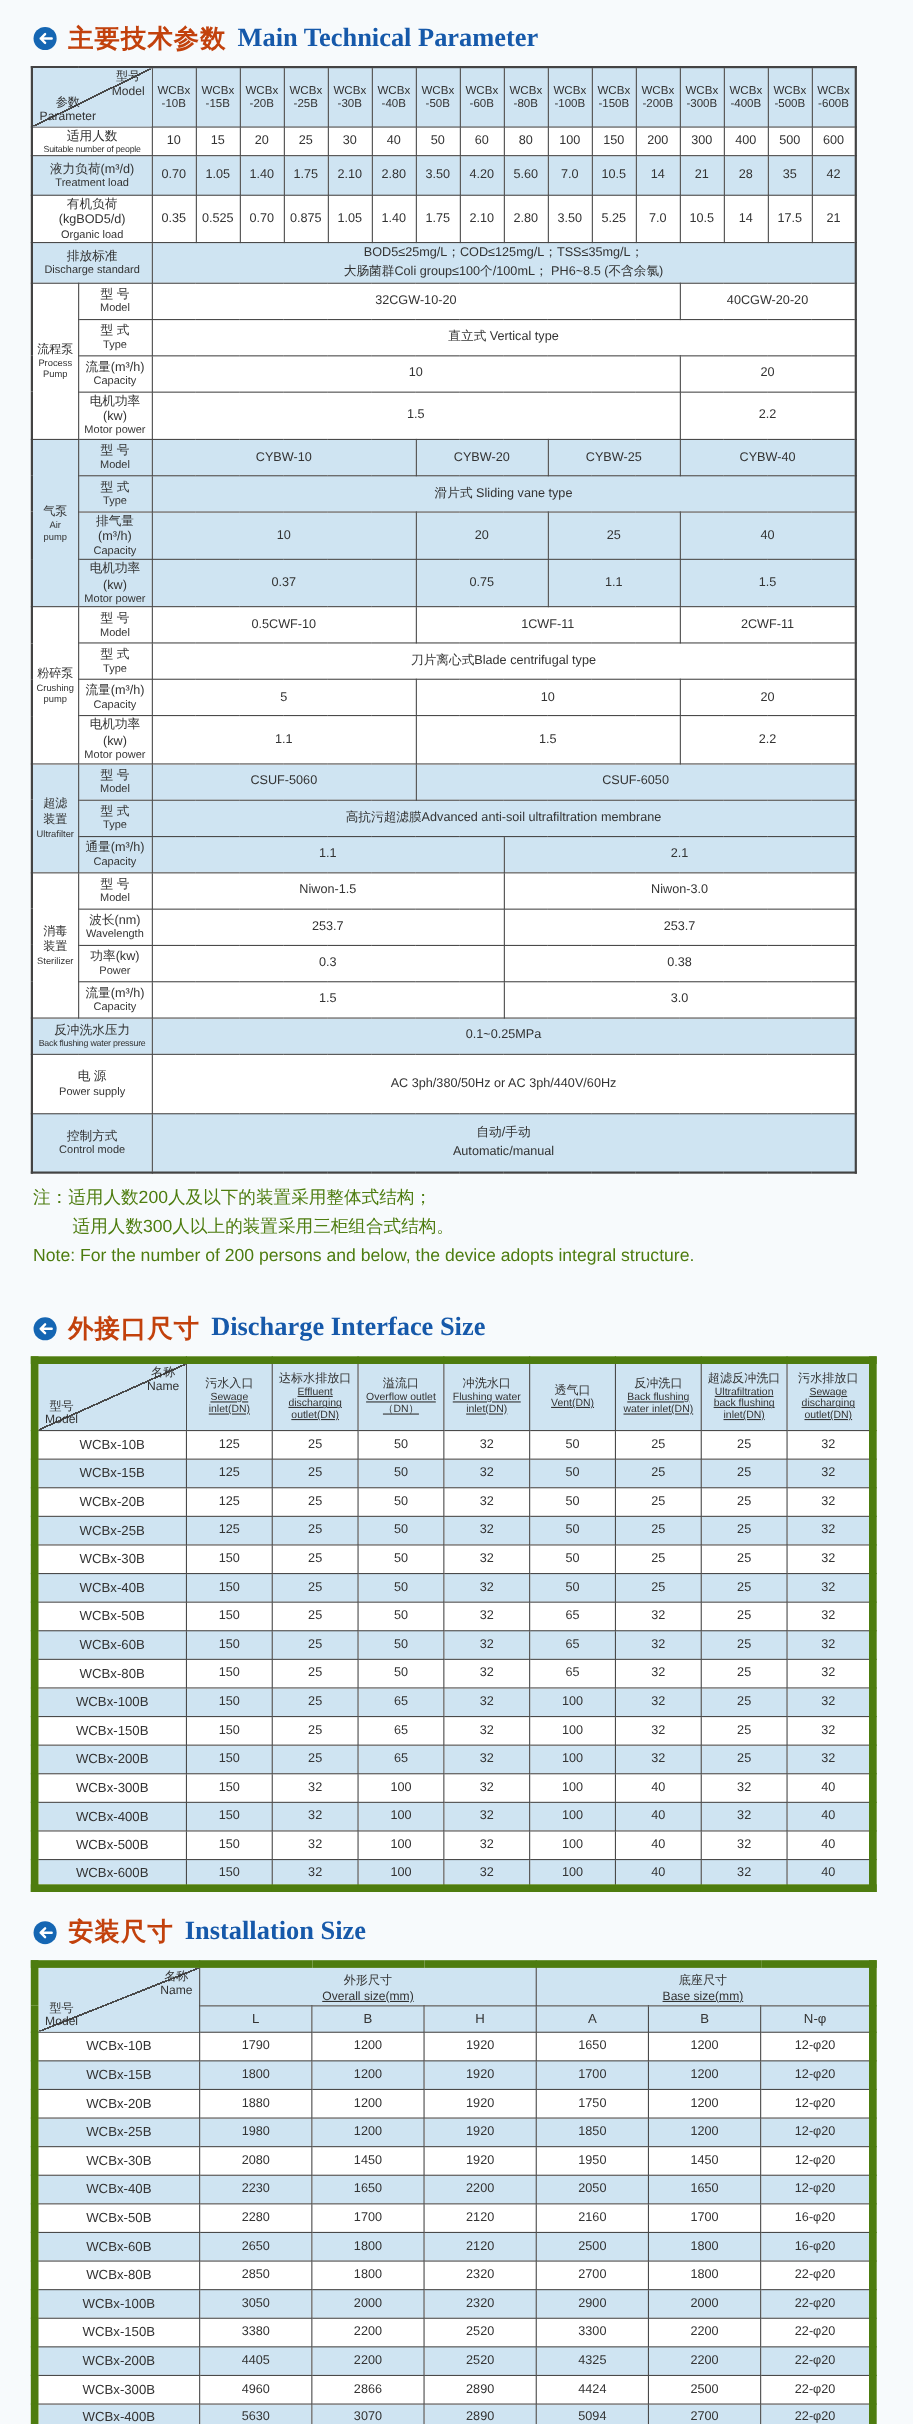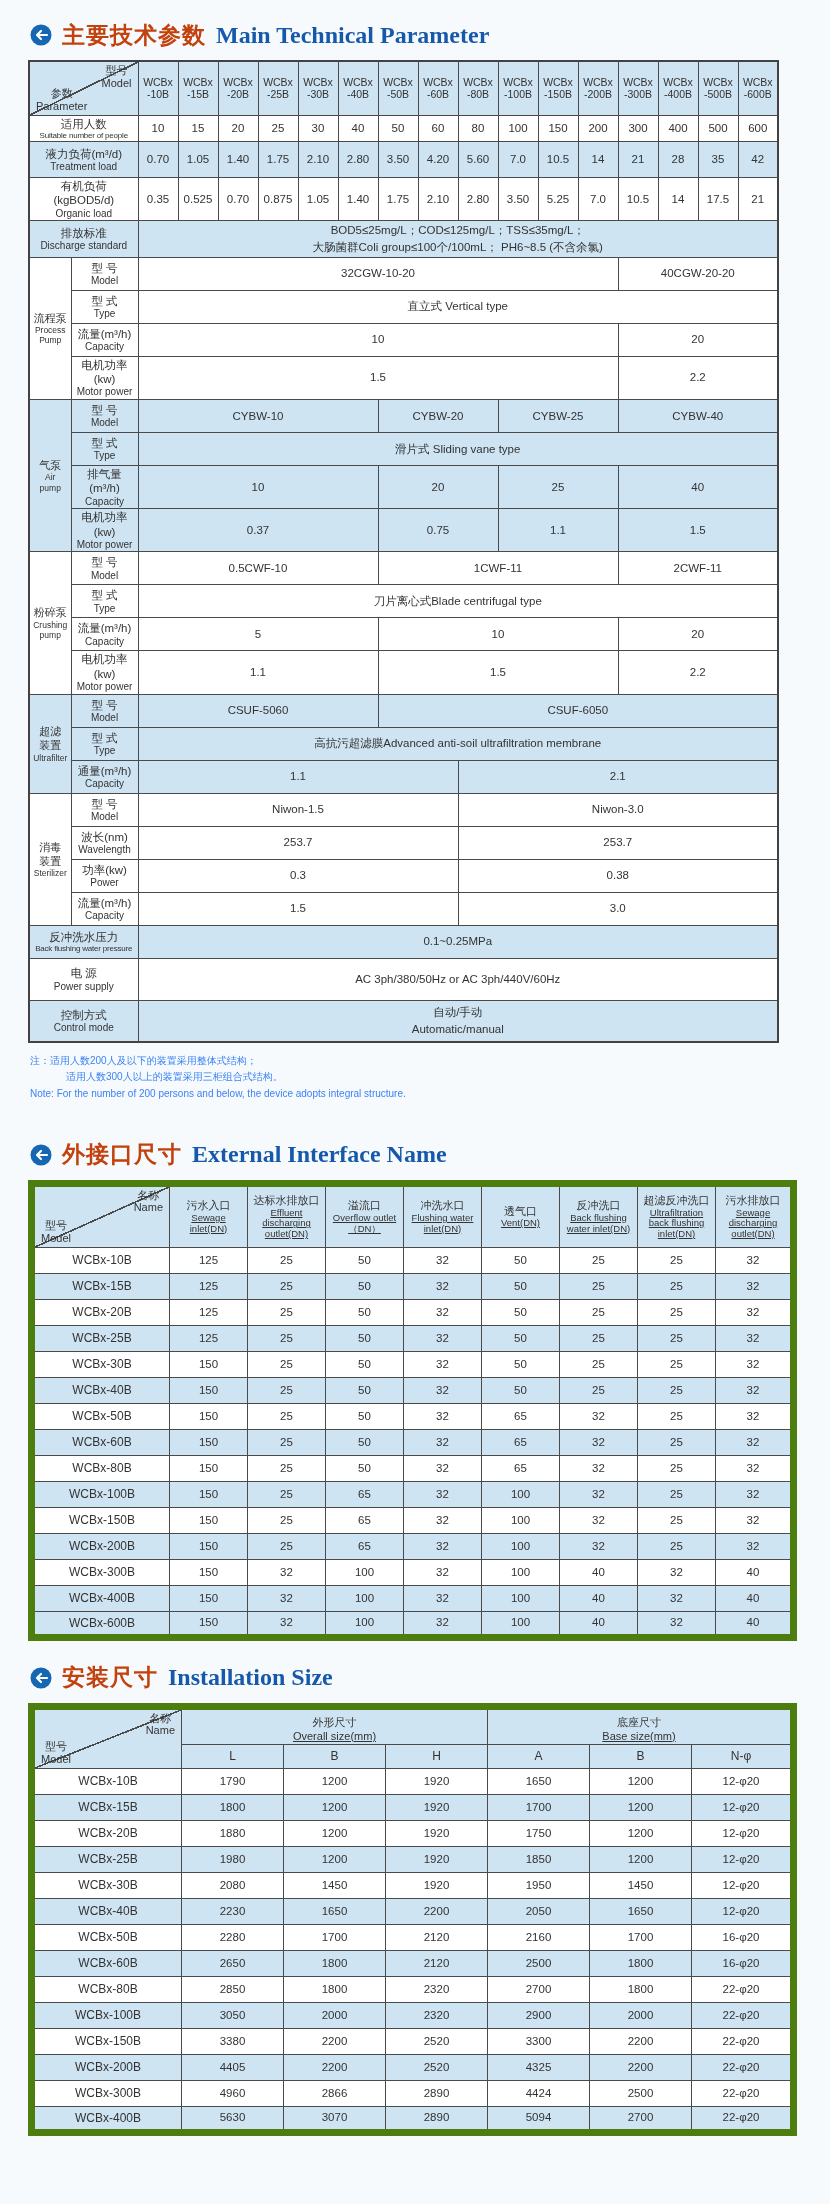--- a/index.html
+++ b/index.html
@@ -13,39 +13,39 @@
   .sec-title .ticon{flex:0 0 auto;width:22px;height:22px;}
   .tz{font-size:23px;font-weight:bold;color:#c2410c;letter-spacing:1px;}
   .te{font-size:24px;font-weight:bold;color:#1659aa;font-family:"Liberation Serif","DejaVu Serif",serif;}
   table{border-collapse:collapse;table-layout:fixed;background:#fff;}
   td{border:1px solid #4a4a4a;text-align:center;vertical-align:middle;padding:1px 2px;overflow:hidden;}
   .t1{width:749px;border:2px solid #434343;}
   .t2,.t3{width:762px;border:7px solid #4d7c0f;}
   .b{background:#cfe4f2;}
   .w{background:#ffffff;}
   tr.hdr{height:54px;}
-  tr.r36{height:24px;} tr.r46{height:36px;} tr.r33{height:33px;} tr.r42{height:42px;padding-left:45px;}
+  tr.r36{height:24px;} tr.r46{height:36px;} tr.r33{height:33px;} tr.r42{height:54px;padding-left:45px;}
   tr.hd2{height:64px;} tr.hg1{height:38px;} tr.hg2{height:24px;} tr.r26{height:26px;}
   .corner{position:relative;padding:0;}
   .diag{position:absolute;inset:0;
     background:linear-gradient(to bottom right,transparent calc(50% - 0.8px),#4a4a4a calc(50% - 0.8px),#4a4a4a calc(50% + 0.8px),transparent calc(50% + 0.8px));}
   .cTop{position:absolute;top:2px;right:6px;font-size:11px;line-height:1.15;white-space:pre-line;text-align:center;}
   .cBot{position:absolute;bottom:2px;left:6px;font-size:11px;line-height:1.15;white-space:pre-line;text-align:center;}
   .mhead{font-size:10.5px;line-height:1.2;white-space:pre-line;}
   .lz{font-size:11.5px;line-height:1.25;}
   .le{font-size:10px;line-height:1.15;}
   .le.small{font-size:8px;letter-spacing:-0.2px;}
   .gz{font-size:11px;line-height:1.3;white-space:pre-line;}
   .ge{font-size:8.5px;line-height:1.25;white-space:pre-line;}
   .val{font-size:11.5px;white-space:pre-line;line-height:1.45;}
   .hz{font-size:11px;line-height:1.25;}
   .he{font-size:9.5px;line-height:1.12;text-decoration:underline;}
   .mdl{font-size:12px;}
   .colL{font-size:12px;}
-  .notes{margin:10px 0 18px 2px;font-size:10px;color:#3b82f6;line-height:1.62;}
+  .notes{margin:10px 0 18px 2px;font-size:16px;color:#4d7c0f;line-height:1.62;}
   .notes .ind1{padding-left:36px;}
   .notes .ind2{padding-left:46px;}
   .gap1{height:14px;} .gap2{height:16px;}
 </style>
 </head>
 <body>
 
 <div class="page">
 
   <div class="sec-title">
@@ -407,21 +407,21 @@
       <div>Note: For the number of 200 persons and below, the device adopts integral structure.</div>
     </div>
 
   <div class="gap1"></div>
   <div class="sec-title">
     <svg class="ticon" viewBox="0 0 22 22">
       <circle cx="11" cy="11" r="10.5" fill="#1566b3"></circle>
       <path d="M17 11 H7 M7 11 l4 -4 M7 11 l4 4" stroke="#ffffff" stroke-width="2.2" fill="none" stroke-linecap="round" stroke-linejoin="round"></path>
     </svg>
     <span class="tz">外接口尺寸</span>
-    <span class="te">External Interface Name</span>
+    <span class="te">Discharge Interface Size</span>
   </div>
 
   <table class="t2">
       <colgroup>
         <col style="width: 138px;">
         <col style="width: 78px;">
         <col style="width: 78px;">
         <col style="width: 78px;">
         <col style="width: 78px;">
         <col style="width: 78px;">
@@ -619,20 +619,31 @@
           <td class="mdl">WCBx-400B</td>
           <td class="val">150</td>
           <td class="val">32</td>
           <td class="val">100</td>
           <td class="val">32</td>
           <td class="val">100</td>
           <td class="val">40</td>
           <td class="val">32</td>
           <td class="val">40</td>
         </tr>
+        <tr class="r26 w">
+          <td class="mdl">WCBx-500B</td>
+          <td class="val">150</td>
+          <td class="val">32</td>
+          <td class="val">100</td>
+          <td class="val">32</td>
+          <td class="val">100</td>
+          <td class="val">40</td>
+          <td class="val">32</td>
+          <td class="val">40</td>
+        </tr>
         <tr class="r26 b">
           <td class="mdl">WCBx-600B</td>
           <td class="val">150</td>
           <td class="val">32</td>
           <td class="val">100</td>
           <td class="val">32</td>
           <td class="val">100</td>
           <td class="val">40</td>
           <td class="val">32</td>
           <td class="val">40</td>

